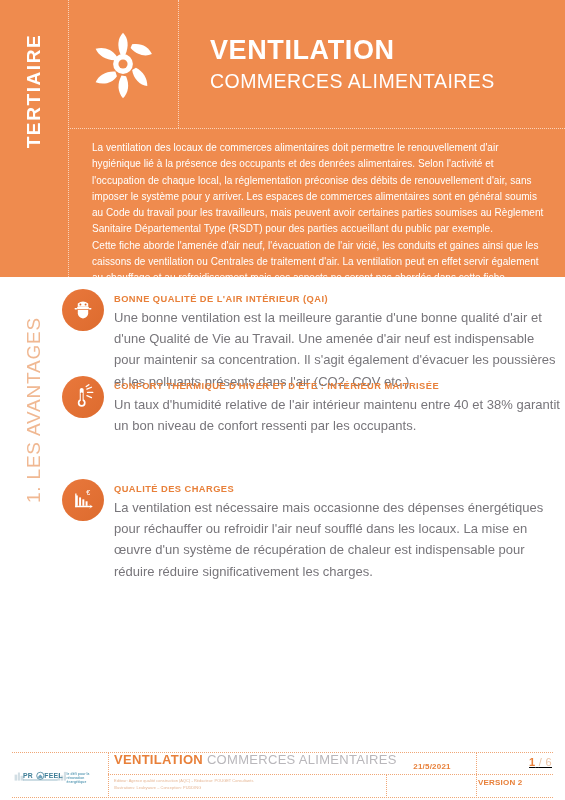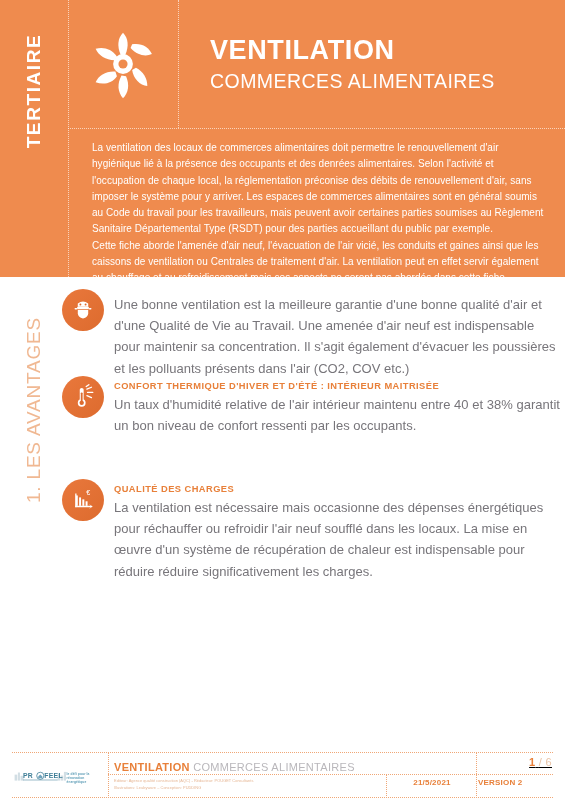--- a/index.html
+++ b/index.html
@@ -124,35 +124,35 @@
     position:absolute; left:14px; top:6px; width:90px; height:38px;
     display:flex; flex-direction:row; align-items:center;
     justify-content:center;
   }
   .logo-tag {
     font-size:3.3px; color:#5A9BB5; letter-spacing:.1px;
     margin-top:1px; font-weight:bold;
   }
 
   .f-title {
-    position:absolute; left:114px; top:9px;
-    font-size:11px; letter-spacing:.3px;
+    position:absolute; left:114px; top:0;
+    font-size:13px; letter-spacing:.3px;
   }
   .f-title b { color:#E8803A; font-weight:bold; }
   .f-title span { color:#B9B7BB; }
 
   .f-credits {
     position:absolute; left:114px; top:26px;
     font-size:3.9px; color:#E6B694; line-height:1.75;
     letter-spacing:.05px;
   }
   .f-credits div { white-space:nowrap; }
 
   .f-date {
-    position:absolute; left:388px; top:26px; width:88px;
+    position:absolute; left:388px; top:10px; width:88px;
     text-align:center; color:#E8803A; font-size:8px; font-weight:bold;
     letter-spacing:.2px;
   }
   .f-version {
     position:absolute; left:478px; top:26px; width:80px;
     color:#E8803A; font-size:8px; font-weight:bold;
     letter-spacing:.2px;
   }
   .f-page {
     position:absolute; right:13px; top:4px;
@@ -212,20 +212,21 @@
         <rect x="11" y="15" width="18" height="4" rx="1"></rect>
         <path d="M12 20 h16 v5 q0 6 -8 8 q-8 -2 -8 -8 Z"></path>
         <rect x="7" y="17" width="4" height="2.2" rx="1"></rect>
         <rect x="29" y="17" width="4" height="2.2" rx="1"></rect>
       </g>
       <circle cx="16" cy="11.5" r="1.5" fill="#DD6B2E"></circle>
       <circle cx="24" cy="11.5" r="1.5" fill="#DD6B2E"></circle>
     </svg>
   </div>
   <div class="adv-body">
+    <div class="adv-head">BONNE QUALITÉ DE L'AIR INTÉRIEUR (QAI)</div>
     <div class="adv-text">
       <p>Une bonne ventilation est la meilleure garantie d'une bonne qualité d'air et d'une Qualité de Vie au Travail. Une amenée d'air neuf est indispensable pour maintenir sa concentration. Il s'agit également d'évacuer les poussières et les polluants présents dans l'air (CO2, COV etc.)</p>
     </div>
   </div>
 </div>
 
 <div class="adv" style="top:375px;">
   <div class="adv-icon">
     <svg width="26" height="26" viewBox="0 0 40 40" aria-hidden="true">
       <g fill="#ffffff">

